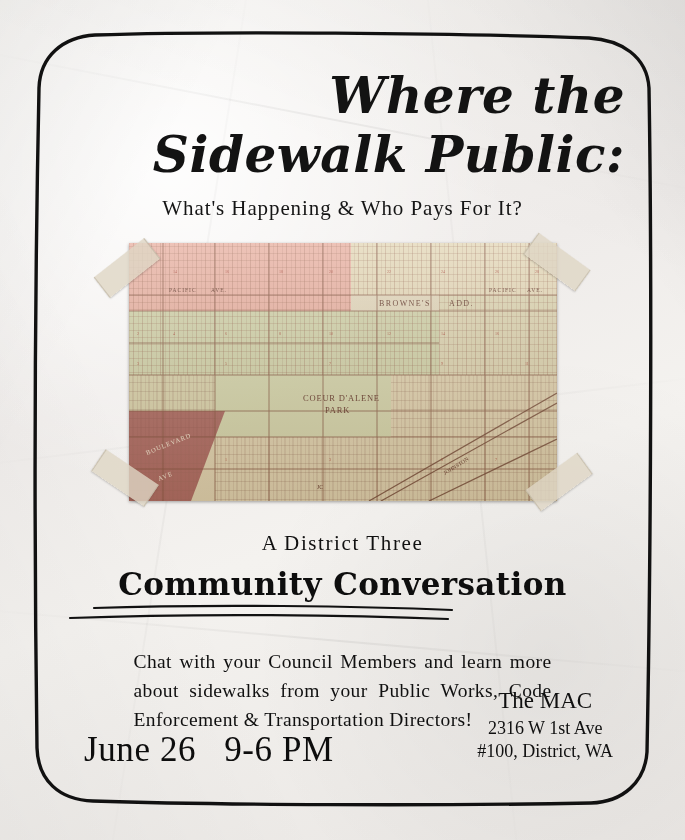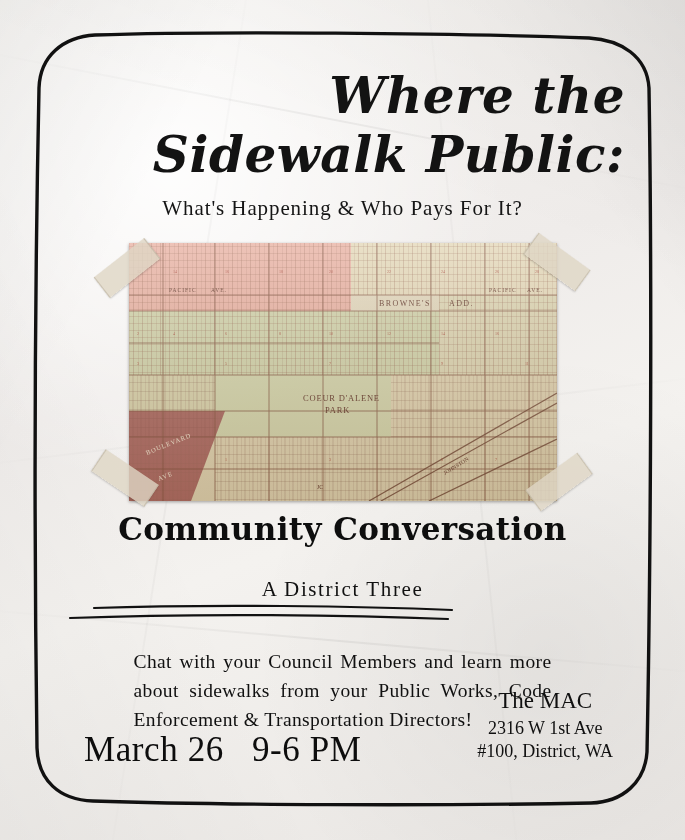--- a/index.html
+++ b/index.html
@@ -310,32 +310,32 @@
 
           <rect x="0" y="0" width="428" height="258" fill="url(#fade)"></rect>
         </svg>
       </div>
       <div class="tape" id="tape-tl"></div>
       <div class="tape" id="tape-tr"></div>
       <div class="tape" id="tape-bl"></div>
       <div class="tape" id="tape-br"></div>
     </div>
 
+    <div id="district">A District Three</div>
     <div id="conversation">Community Conversation</div>
-    <div id="district">A District Three</div>
 
     <svg id="rule-wrap" viewBox="0 0 420 18" width="420" height="18">
       <path d="M34,4 C150,0 300,2 392,6" fill="none" stroke="#111" stroke-width="2.2" stroke-linecap="round"></path>
       <path d="M10,14 C140,9 290,11 388,15" fill="none" stroke="#111" stroke-width="2.2" stroke-linecap="round"></path>
     </svg>
 
     <div id="body-text">Chat with your Council Members and learn more about sidewalks from your Public Works, Code Enforcement &amp; Transportation Directors!</div>
 
     <div id="footer">
-      <div id="when"><span>March 26</span>   <span>9-6 PM</span></div>
+      <div id="when"><span>June 26</span>   <span>9-6 PM</span></div>
       <div id="venue">
         <div class="venue-name">The MAC</div>
         <div>2316 W 1st Ave</div>
         <div>#100, District, WA</div>
       </div>
     </div>
 
   </div>
 </div>
 

